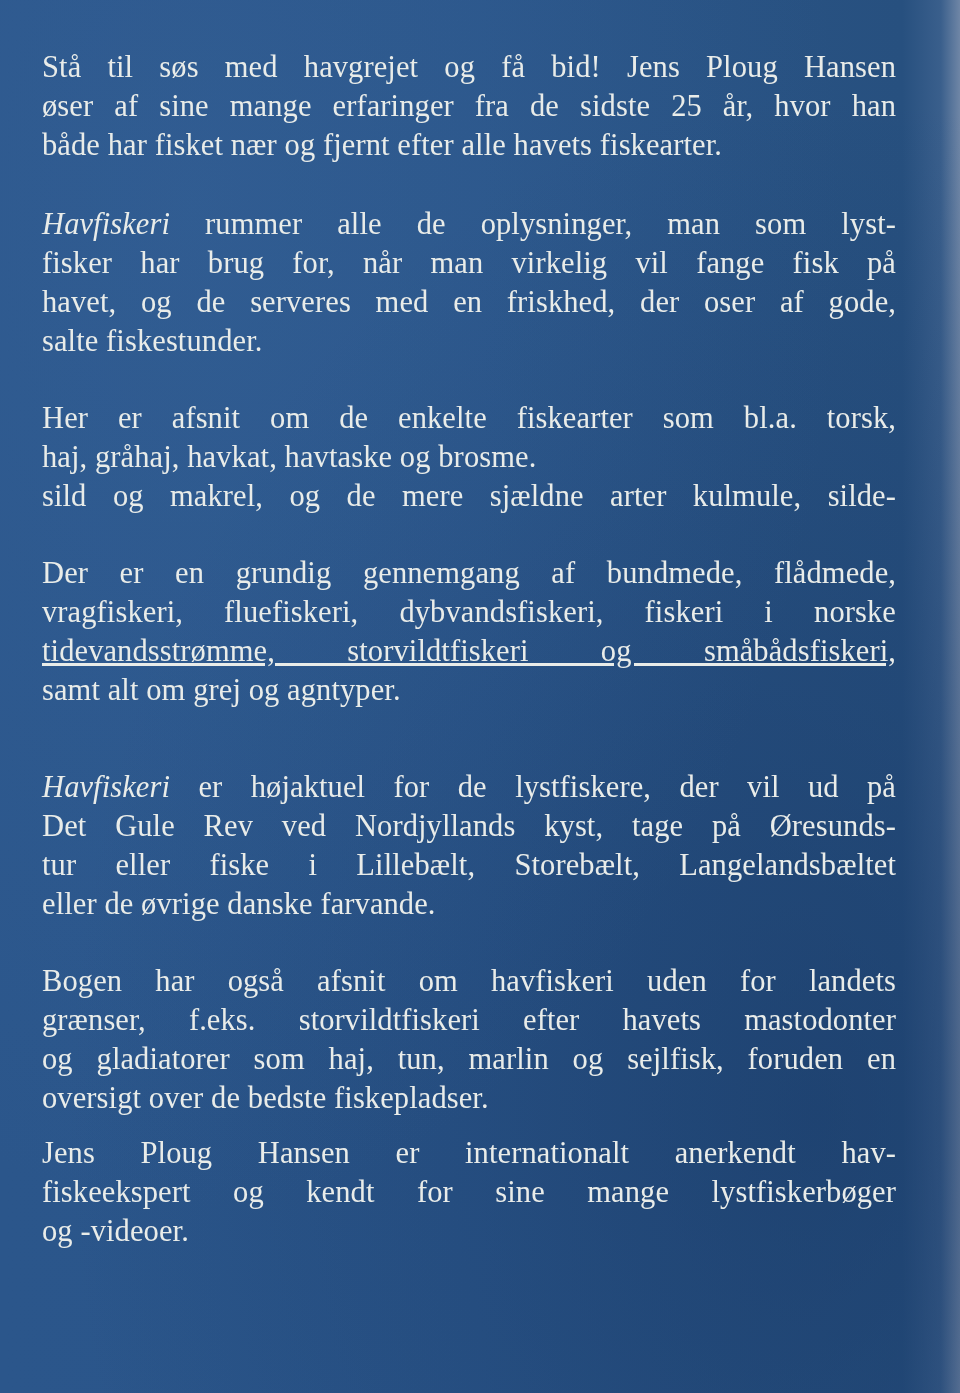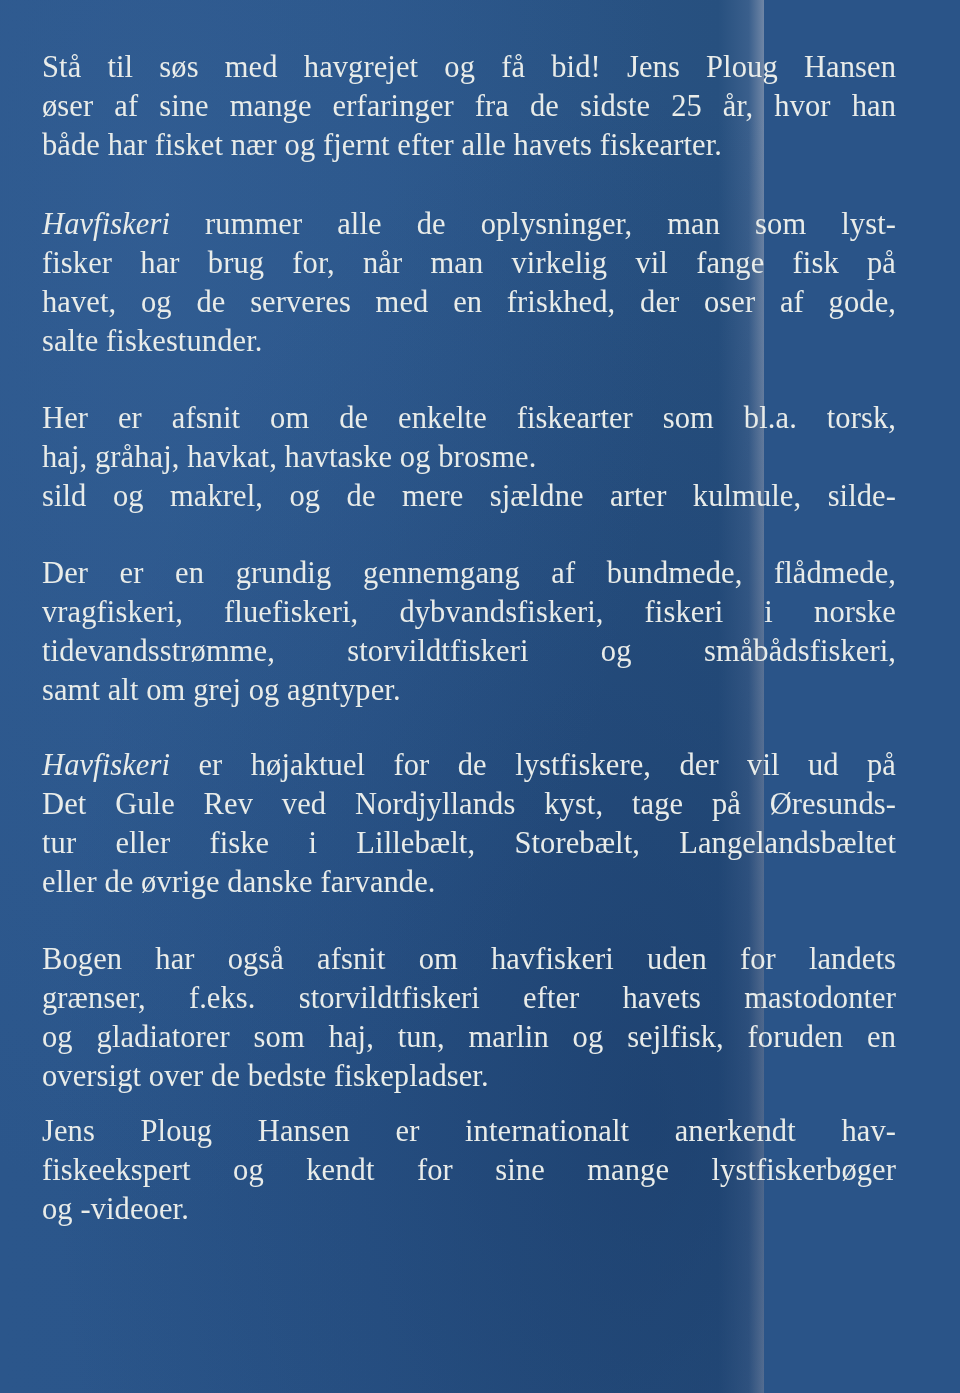--- a/index.html
+++ b/index.html
@@ -7,21 +7,21 @@
       padding: 0;
     }
     body {
       width: 960px;
       height: 1393px;
       overflow: hidden;
       background: #2a5488;
     }
     .cover {
       position: relative;
-      width: 764px;
+      width: 960px;
       height: 1393px;
       background:
         radial-gradient(ellipse at 20% 15%, rgba(60,105,160,0.35), rgba(0,0,0,0) 60%),
         radial-gradient(ellipse at 85% 80%, rgba(20,50,95,0.45), rgba(0,0,0,0) 65%),
         linear-gradient(90deg, #2b568b 0%, #2a5589 50%, #27507f 94%, #3a5f8c 98%, #6f86a6 100%);
       box-sizing: border-box;
       padding: 48px 58px 0 42px;
       font-family: "Liberation Serif", "DejaVu Serif", serif;
       color: #e9ece9;
     }
@@ -41,21 +41,21 @@
     .line.last {
       text-align-last: left;
     }
     .line > span { white-space: pre; }
     .ital {
       font-style: italic;
     }
     .p1 { margin-bottom: 40px; }
     .p2 { margin-bottom: 38px; }
     .p3 { margin-bottom: 38px; }
-    .p4 { margin-bottom: 36px; }
+    .p4 { margin-bottom: 58px; }
     .p5 { margin-bottom: 38px; }
     .p6 { margin-bottom: 16px; }
     .p7 { margin-bottom: 38px; }
     .justify-wrap {
       display: block;
       width: 854px;
     }
   </style>
 </head>
 <body>
@@ -78,21 +78,21 @@
 
     <p class="para p3">
       <span class="line" style="word-spacing: 0px;"><span>Her er afsnit om de enkelte fiskearter som bl.a. torsk,</span></span>
       <span class="line last"><span>haj, gråhaj, havkat, havtaske og brosme.</span></span>
       <span class="line" style="word-spacing: 0px;"><span>sild og makrel, og de mere sjældne arter kulmule, silde-</span></span>
     </p>
 
     <p class="para p4">
       <span class="line" style="word-spacing: 0px;"><span>Der er en grundig gennemgang af bundmede, flådmede,</span></span>
       <span class="line" style="word-spacing: 0px;"><span>vragfiskeri, fluefiskeri, dybvandsfiskeri, fiskeri i norske</span></span>
-      <span class="line" style="word-spacing: 0px;"><span>tidevandsstrømme, storvildtfiskeri og småbådsfiskeri,</span></span>
+      <span class="line" style="word-spacing: 0px; text-decoration: underline;"><span>tidevandsstrømme, storvildtfiskeri og småbådsfiskeri,</span></span>
       <span class="line last"><span>samt alt om grej og agntyper.</span></span>
     </p>
 
     <p class="para p5">
       <span class="line" style="word-spacing: 0px;"><span class="ital">Havfiskeri</span><span> er højaktuel for de lystfiskere, der vil ud på</span></span>
       <span class="line" style="word-spacing: 0px;"><span>Det Gule Rev ved Nordjyllands kyst, tage på Øresunds-</span></span>
       <span class="line" style="word-spacing: 0px;"><span>tur eller fiske i Lillebælt, Storebælt, Langelandsbæltet</span></span>
       <span class="line last"><span>eller de øvrige danske farvande.</span></span>
     </p>
 

